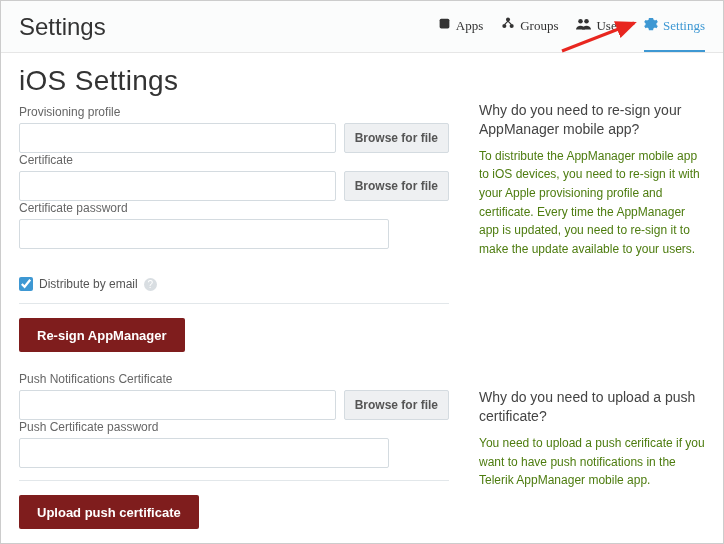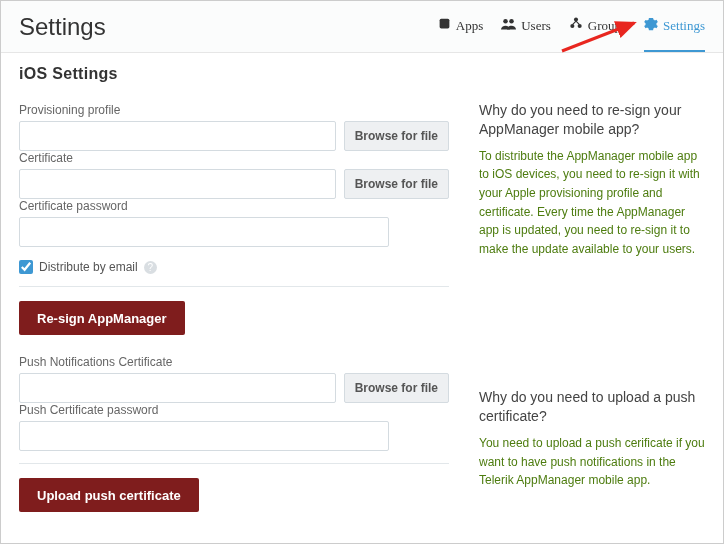--- a/index.html
+++ b/index.html
@@ -61,24 +61,24 @@
   }
   .left {
     flex: 0 0 430px;
   }
   .right {
     flex: 1;
     padding-top: 36px;
     color: #555;
   }
   .page-title {
-    font-size: 16px;
-    font-weight: 700;
+    font-size: 28px;
+    font-weight: 400;
     color: #333;
-    margin-bottom: 20px;
+    margin-bottom: 8px;
     letter-spacing: 0.3px;
   }
   .field-label {
     font-size: 12px;
     color: #666;
     margin-bottom: 4px;
     margin-top: 0;
     display: block;
   }
   .input-row {
@@ -105,21 +105,21 @@
     padding: 0 10px;
     height: 30px;
     border-radius: 2px;
     cursor: pointer;
     white-space: nowrap;
   }
   .check-row {
     display: flex;
     align-items: center;
     gap: 6px;
-    margin-top: 13px;
+    margin-top: 28px;
     font-size: 12px;
     color: #555;
   }
   .check-row input { accent-color: #3e98d3; width:14px; height:14px; }
   .help-icon {
     display: inline-block;
     width: 13px; height: 13px;
     border-radius: 50%;
     background: #d9dee2;
     color: #fff;
@@ -174,39 +174,39 @@
       <div class="tab">
         <span class="icon">
           <svg width="13" height="13" viewBox="0 0 16 16">
               <rect x="2" y="2" width="12" height="12" rx="2" fill="#333"></rect>
             </svg>
         </span>
         <span>Apps</span>
       </div>
       <div class="tab">
         <span class="icon">
+          <svg width="14" height="13" viewBox="0 0 16 16" fill="#333">
+              <circle cx="8" cy="3" r="2.5"></circle>
+              <circle cx="3.5" cy="11" r="2.5"></circle>
+              <circle cx="12.5" cy="11" r="2.5"></circle>
+              <path d="M8 5 L4 9 M8 5 L12 9" stroke="#333" stroke-width="1.5"></path>
+            </svg>
+        </span>
+        <span>Groups</span>
+      </div>
+      <div class="tab">
+        <span class="icon">
           <svg width="15" height="13" viewBox="0 0 20 16" fill="#333">
               <circle cx="6" cy="5" r="3"></circle>
               <circle cx="14" cy="5" r="3"></circle>
               <path d="M0 16c0-3 3-5 6-5s6 2 6 5z"></path>
               <path d="M8 16c0-3 3-5 6-5s6 2 6 5z"></path>
             </svg>
         </span>
         <span>Users</span>
-      </div>
-      <div class="tab">
-        <span class="icon">
-          <svg width="14" height="13" viewBox="0 0 16 16" fill="#333">
-              <circle cx="8" cy="3" r="2.5"></circle>
-              <circle cx="3.5" cy="11" r="2.5"></circle>
-              <circle cx="12.5" cy="11" r="2.5"></circle>
-              <path d="M8 5 L4 9 M8 5 L12 9" stroke="#333" stroke-width="1.5"></path>
-            </svg>
-        </span>
-        <span>Groups</span>
       </div>
       <div class="tab active">
         <span class="icon">
           <svg width="14" height="14" viewBox="0 0 16 16" fill="#3e98d3">
               <path d="M8 10.5A2.5 2.5 0 108 5.5a2.5 2.5 0 000 5zm6.3-2.5a5 5 0 00-.1-1l1.6-1.2-1.5-2.6-1.9.7a5 5 0 00-1.7-1L10.4 1H5.6l-.3 2a5 5 0 00-1.7 1l-1.9-.7L.2 5.8 1.8 7a5 5 0 000 2L.2 10.2l1.5 2.6 1.9-.7a5 5 0 001.7 1l.3 2h4.8l.3-2a5 5 0 001.7-1l1.9.7 1.5-2.6L14.2 9a5 5 0 00.1-1z"></path>
             </svg>
         </span>
         <span>Settings</span>
       </div>
     </div>

